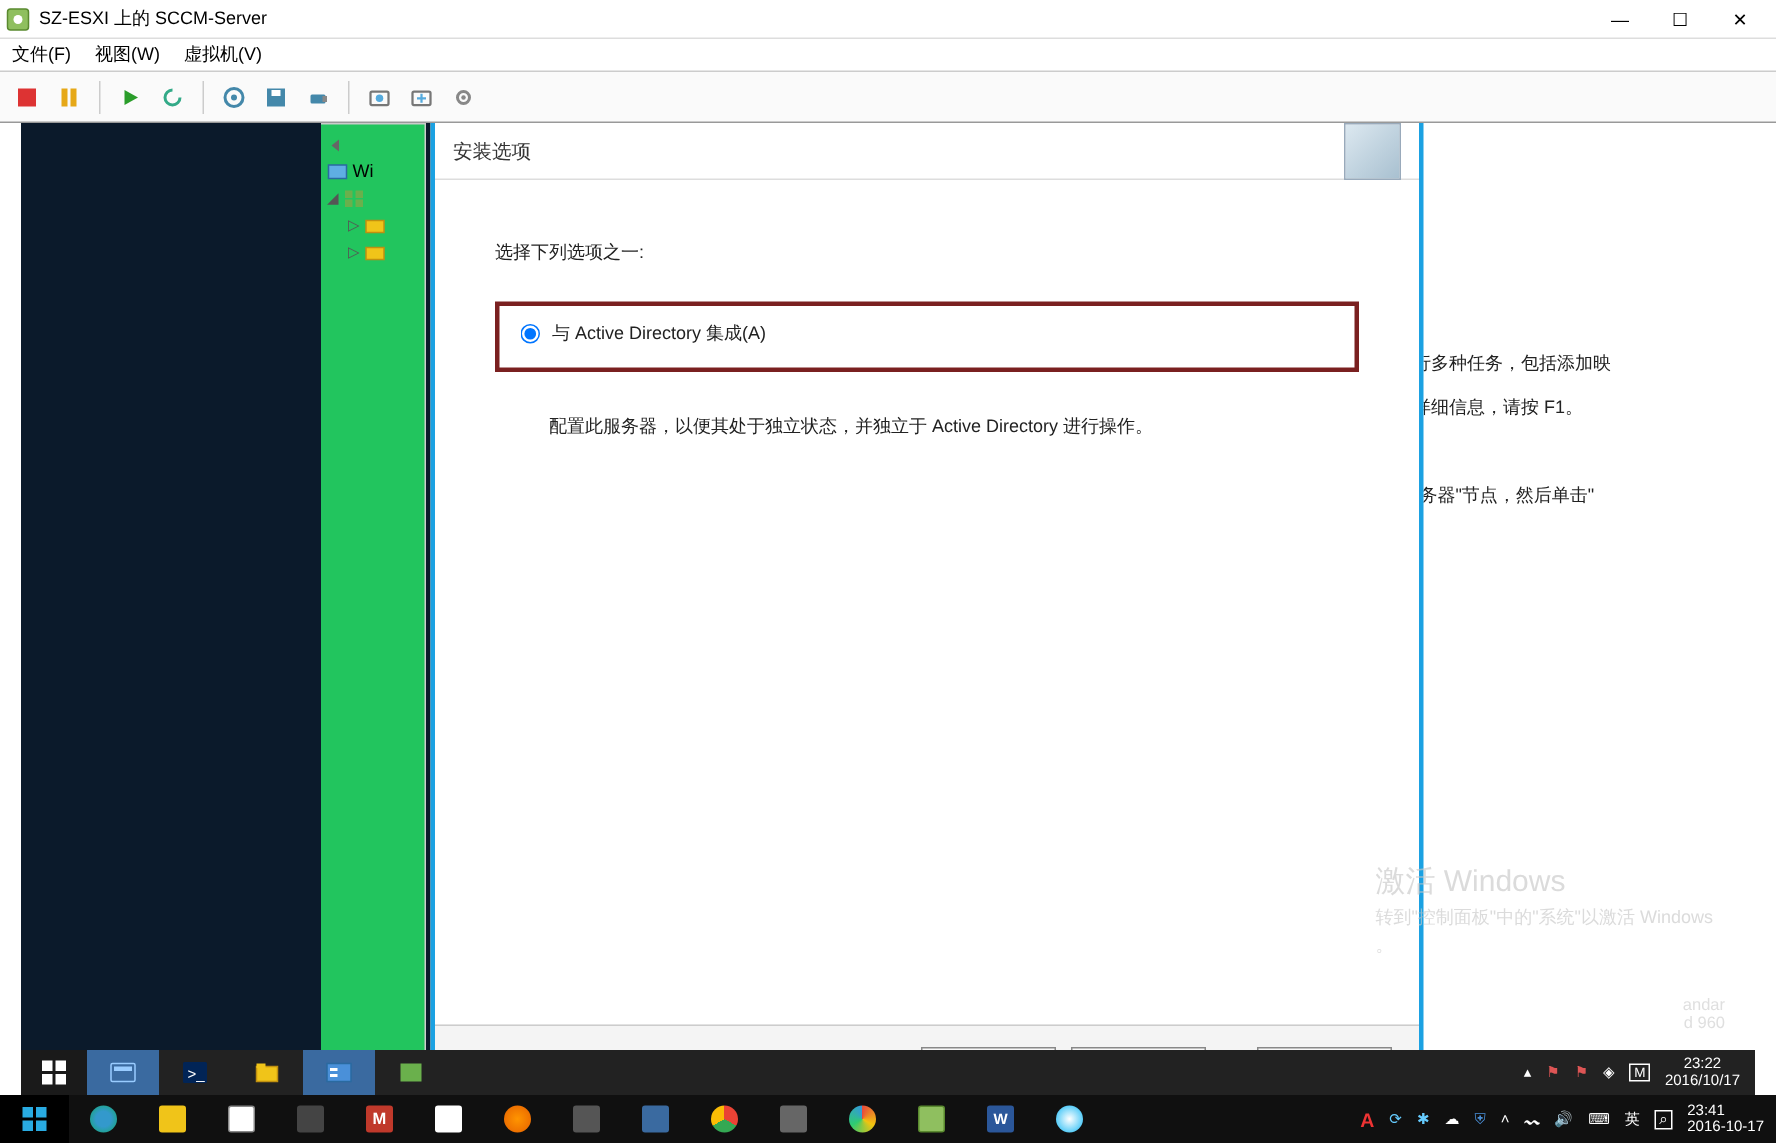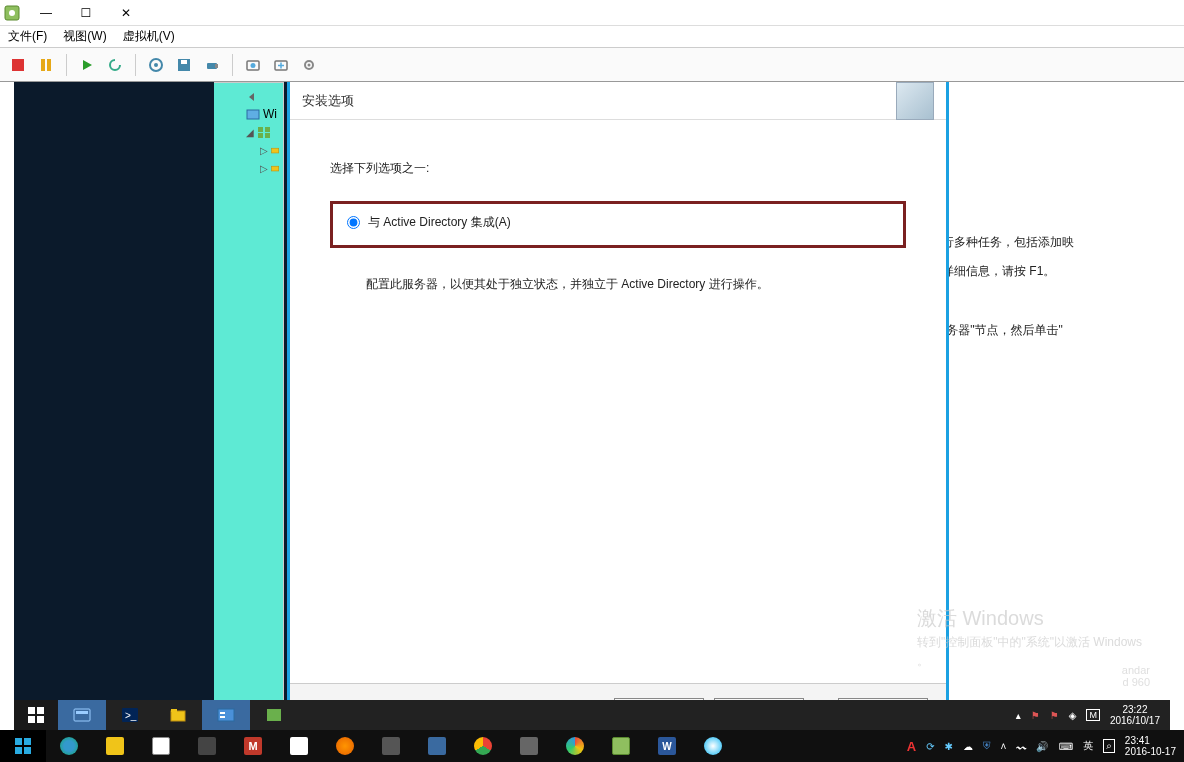--- a/index.html
+++ b/index.html
@@ -19,42 +19,42 @@
 .tbtn { width: 24px; height: 24px; display: flex; align-items: center; justify-content: center; border: 1px solid transparent; border-radius: 2px; }
 
 
 .console-wrap { position: absolute; left: 0; top: 82px; right: 0; bottom: 32px; background: #fff; }
 .console-inner { position: absolute; left: 14px; top: 0; right: 14px; bottom: 0; background: #0b1a2b; }
 
 
 .servermgr-text { position: absolute; right: 20px; top: 146px; color: #222; font-size: 12px; line-height: 2.4; text-align: left; width: 220px; background: transparent; }
 
 
-.left-tree { position: absolute; left: 200px; top: 0; width: 70px; height: 640px; background: #5eead4; border-right: 1px solid #ccc; border-top: 1px solid #ccc; padding-left: 28px; }
+.left-tree { position: absolute; left: 200px; top: 0; width: 70px; height: 640px; background: #22c55e; border-right: 1px solid #ccc; border-top: 1px solid #ccc; }
 .left-tree .row { display: flex; align-items: center; font-size: 12px; padding: 2px 4px; gap: 3px; }
 .tree-ic { width: 14px; height: 14px; display: inline-block; }
 
 
 .dialog { position: absolute; left: 273px; top: 0; width: 662px; height: 658px; background: #fff; border: 3px solid #1ba1e2; border-top: none; }
 .dialog-head { height: 38px; display: flex; align-items: center; padding: 0 12px; border-bottom: 1px solid #ddd; justify-content: space-between; }
 .dialog-head .dtitle { font-size: 13px; flex: 1; color: #333; }
 .dialog-head .dicon { width: 38px; height: 38px; background: linear-gradient(135deg,#dce8f0,#a8c0d0); border: 1px solid #9ab; }
 .dialog-body { padding: 40px 40px 10px 40px; font-size: 12px; color: #222; height: 540px; }
 .prompt { margin-bottom: 24px; }
 .opt-box { border: 3px solid #7a2020; padding: 10px 19px 14px 14px; margin-bottom: 28px; }
 .opt { display: flex; align-items: flex-start; gap: 8px; }
 .opt input { margin-top: 2px; }
 .opt-label { font-size: 12px; }
 .opt-desc { margin-left: 22px; margin-top: 10px; font-size: 12px; color: #222; }
 .opt2 { margin-left: 14px; }
 .dialog-foot { position: absolute; bottom: 0; left: 0; right: 0; height: 54px; border-top: 1px solid #ccc; display: flex; align-items: center; justify-content: flex-end; padding: 0 18px; gap: 10px; background: #f4f4f4; }
 .wbtn { min-width: 90px; height: 26px; font-size: 12px; background: #f8f8f8; border: 1px solid #888; padding: 0 10px; }
 
 
-.watermark { position: absolute; right: 28px; bottom: 60px; text-align: left; color: rgba(200,200,200,0.65); }
+.watermark { position: absolute; right: 28px; bottom: 91px; text-align: left; color: rgba(200,200,200,0.65); }
 .watermark .l1 { font-size: 20px; }
 .watermark .l2 { font-size: 12px; margin-top: 2px; }
 .buildinfo { position: absolute; right: 20px; bottom: 42px; color: rgba(210,210,210,0.7); font-size: 11px; text-align: right; }
 
 
 .server-taskbar { position: absolute; left: 14px; right: 14px; bottom: 32px; height: 30px; background: #222; display: flex; align-items: center; }
 .server-taskbar .start { width: 44px; height: 30px; display: flex; align-items: center; justify-content: center; background: #1a1a1a; }
 .server-taskbar .task { width: 48px; height: 30px; display: flex; align-items: center; justify-content: center; }
 .server-taskbar .task.active { background: #3a6aa0; }
 .server-taskbar .tray { margin-left: auto; display: flex; align-items: center; gap: 10px; padding: 0 10px; color: #fff; font-size: 10px; }
@@ -75,20 +75,21 @@
 </head>
 <body>
 
 <div class="titlebar">
   <span class="icon">
     <svg viewBox="0 0 16 16" width="16" height="16">
         <rect x="1" y="1" width="14" height="14" rx="2" fill="#8fbf5f" stroke="#5a8a2f"></rect>
         <circle cx="8" cy="8" r="3" fill="#fff"></circle>
       </svg>
   </span>
+  <span class="title">SZ-ESXI 上的 SCCM-Server</span>
   <div class="winbtns">
     <div class="winbtn">—</div>
     <div class="winbtn">☐</div>
     <div class="winbtn">✕</div>
   </div>
 </div>
 
 <div class="menubar">
   <span>文件(F)</span>
   <span>视图(W)</span>

